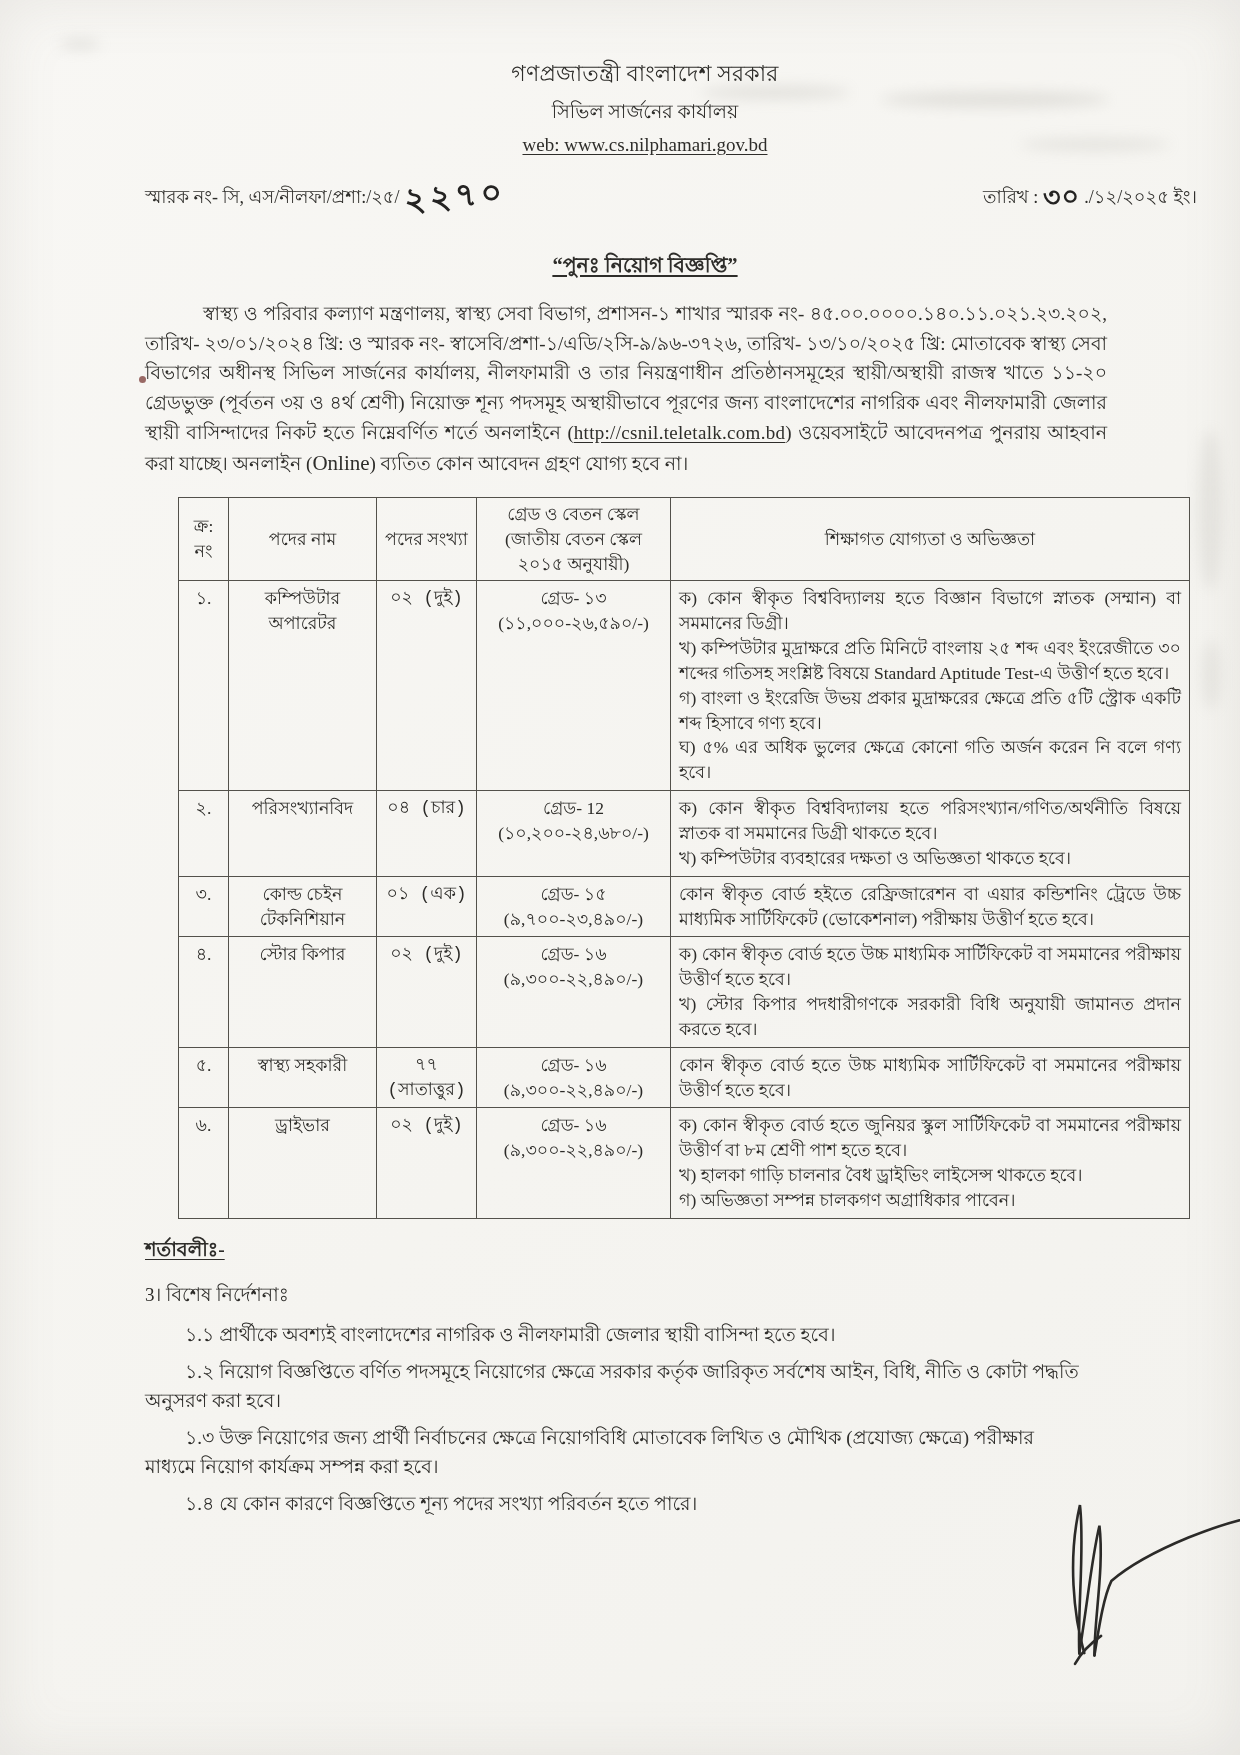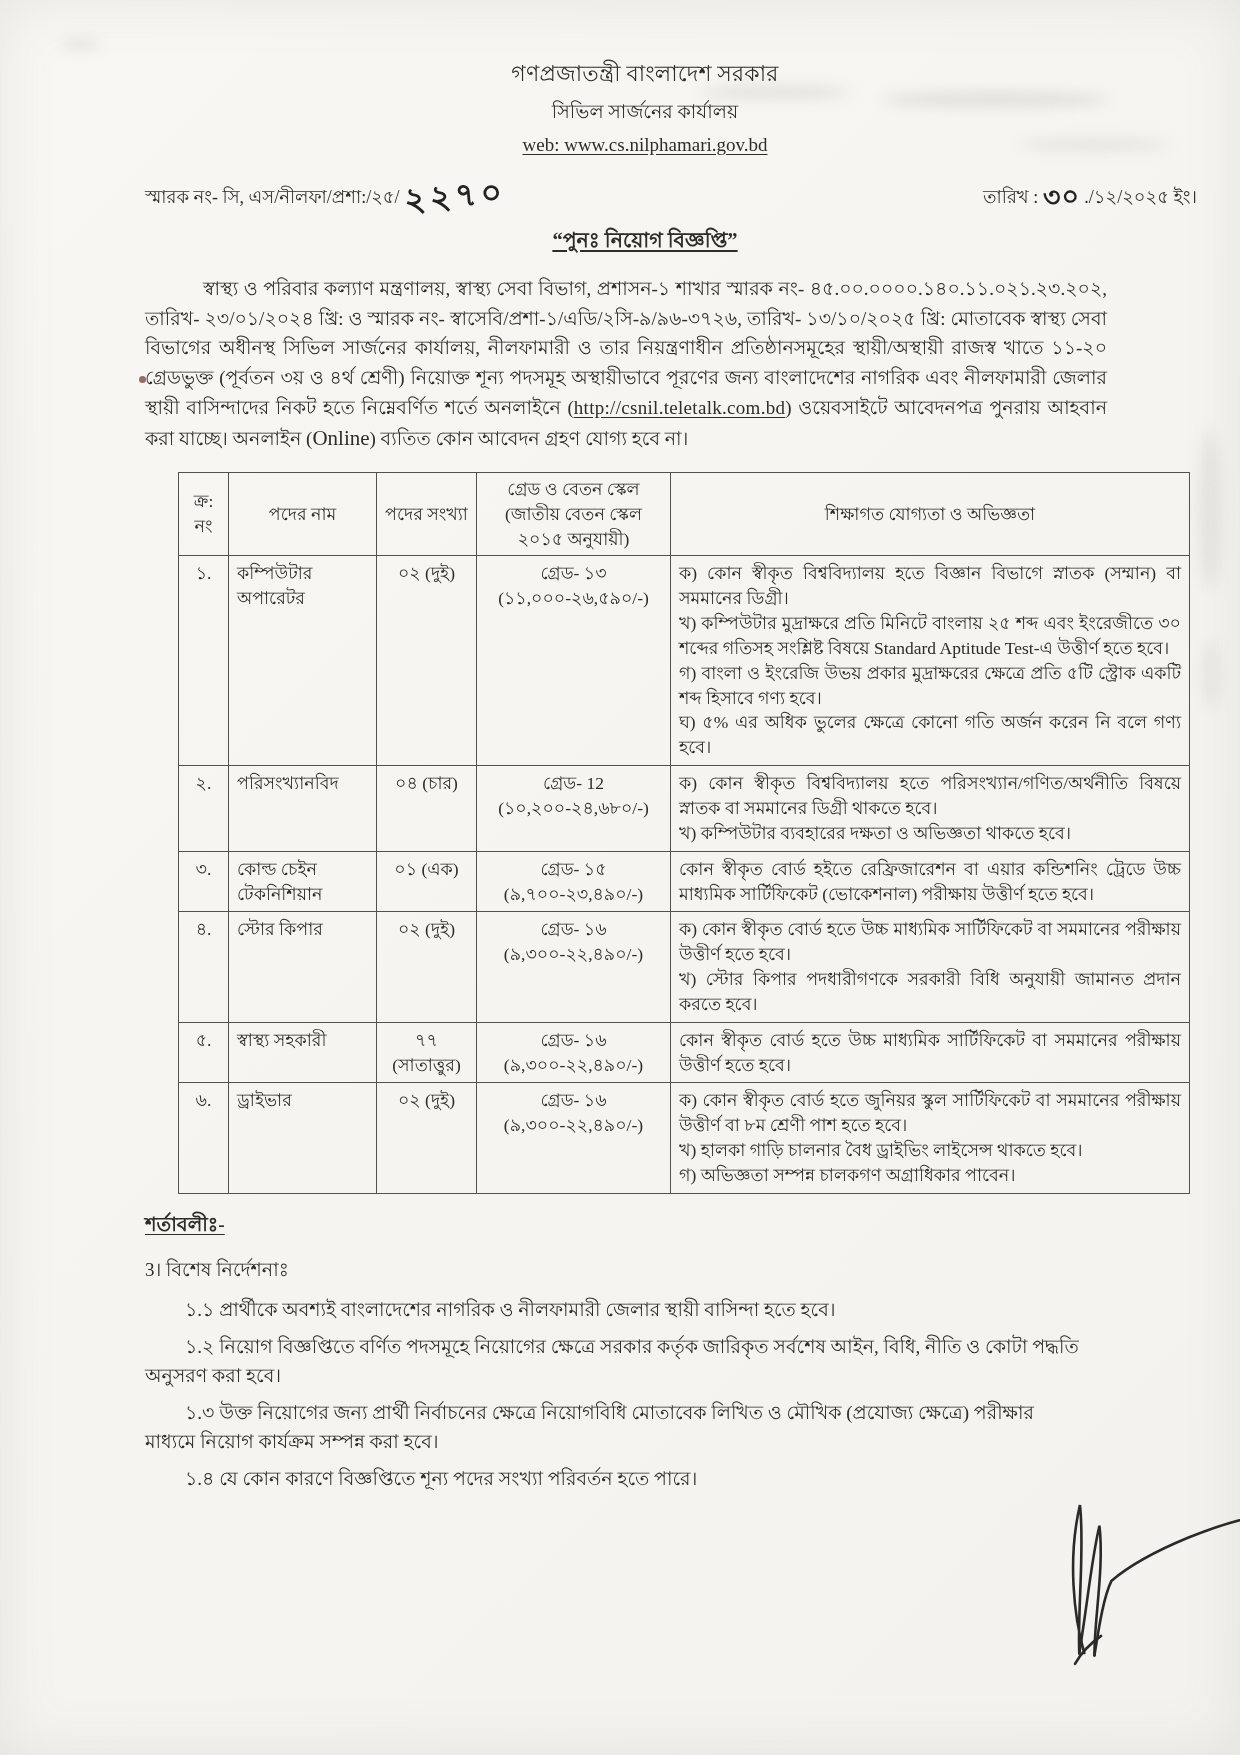--- a/index.html
+++ b/index.html
@@ -24,21 +24,21 @@
   .memo-row{display:flex;justify-content:space-between;align-items:baseline;width:1052px;margin-top:10px;font-size:18px;}
   .handwritten{
     display:inline-block;
     font-size:33px;
     font-weight:600;
     letter-spacing:4px;
     transform:rotate(-5deg) translateY(4px);
     color:#242322;
   }
   .hw-date{font-size:27px;letter-spacing:1px;transform:rotate(-3deg) translateY(3px);}
-  .notice-title{text-align:center;font-size:20.5px;font-weight:bold;margin-top:3px;}
+  .notice-title{text-align:center;font-size:20.5px;font-weight:bold;margin-top:28px;}
   .intro{width:962px;margin:15px 0 0 0;font-size:19px;line-height:1.56;text-align:justify;text-indent:58px;}
   .latin-url{letter-spacing:.3px;}
   .latin-online{font-size:21px;}
   table.jobs-table{
     border-collapse:collapse;
     width:1012px;
     margin:17px 0 0 33px;
     font-size:17.5px;
     line-height:1.42;
     color:#2c2b28;
@@ -47,22 +47,22 @@
     border:1.4px solid #53514b;
     padding:5px 8px;
     vertical-align:top;
   }
   .jobs-table th{font-weight:normal;text-align:center;vertical-align:middle;padding:4px 6px;}
   .col1{width:50px;}
   .col2{width:148px;}
   .col3{width:100px;}
   .col4{width:194px;}
   td.c1{text-align:center;}
-  td.c2{}
-  td.c3{text-align:center;}
+  td.c2{text-align:center;}
+  td.c3{text-align:center;font-family:Liberation Mono, monospace;}
   td.c4{text-align:center;}
   td.c5{text-align:justify;}
   .qline{margin:0;}
   .conditions{margin-top:16px;font-size:19px;}
   .cond-heading{font-size:19.5px;font-weight:bold;display:inline-block;}
   .cond-sub{margin-top:13px;}
   .cond-item{margin-top:9px;width:935px;line-height:1.5;text-indent:40px;text-align:left;}
   .signature{position:absolute;left:1035px;top:1480px;}
   .smudge{position:absolute;background:#b3b1aa;filter:blur(7px);border-radius:50%;}
   .speck{position:absolute;width:7px;height:7px;border-radius:50%;background:#7a3a35;opacity:.75;}

